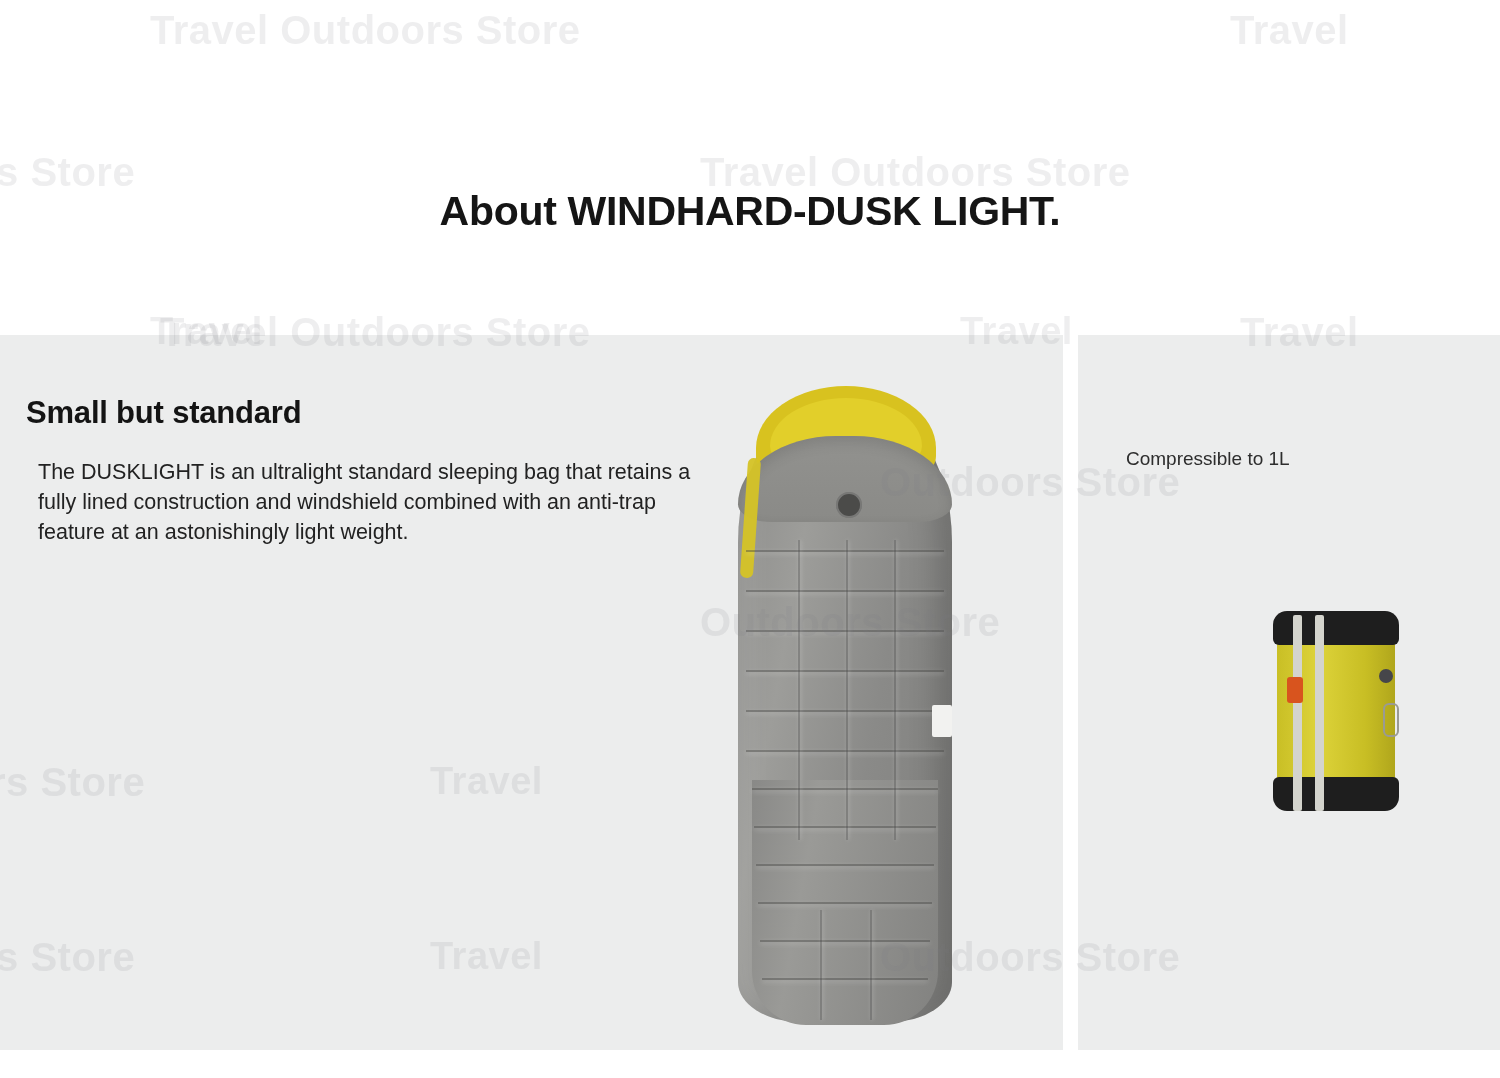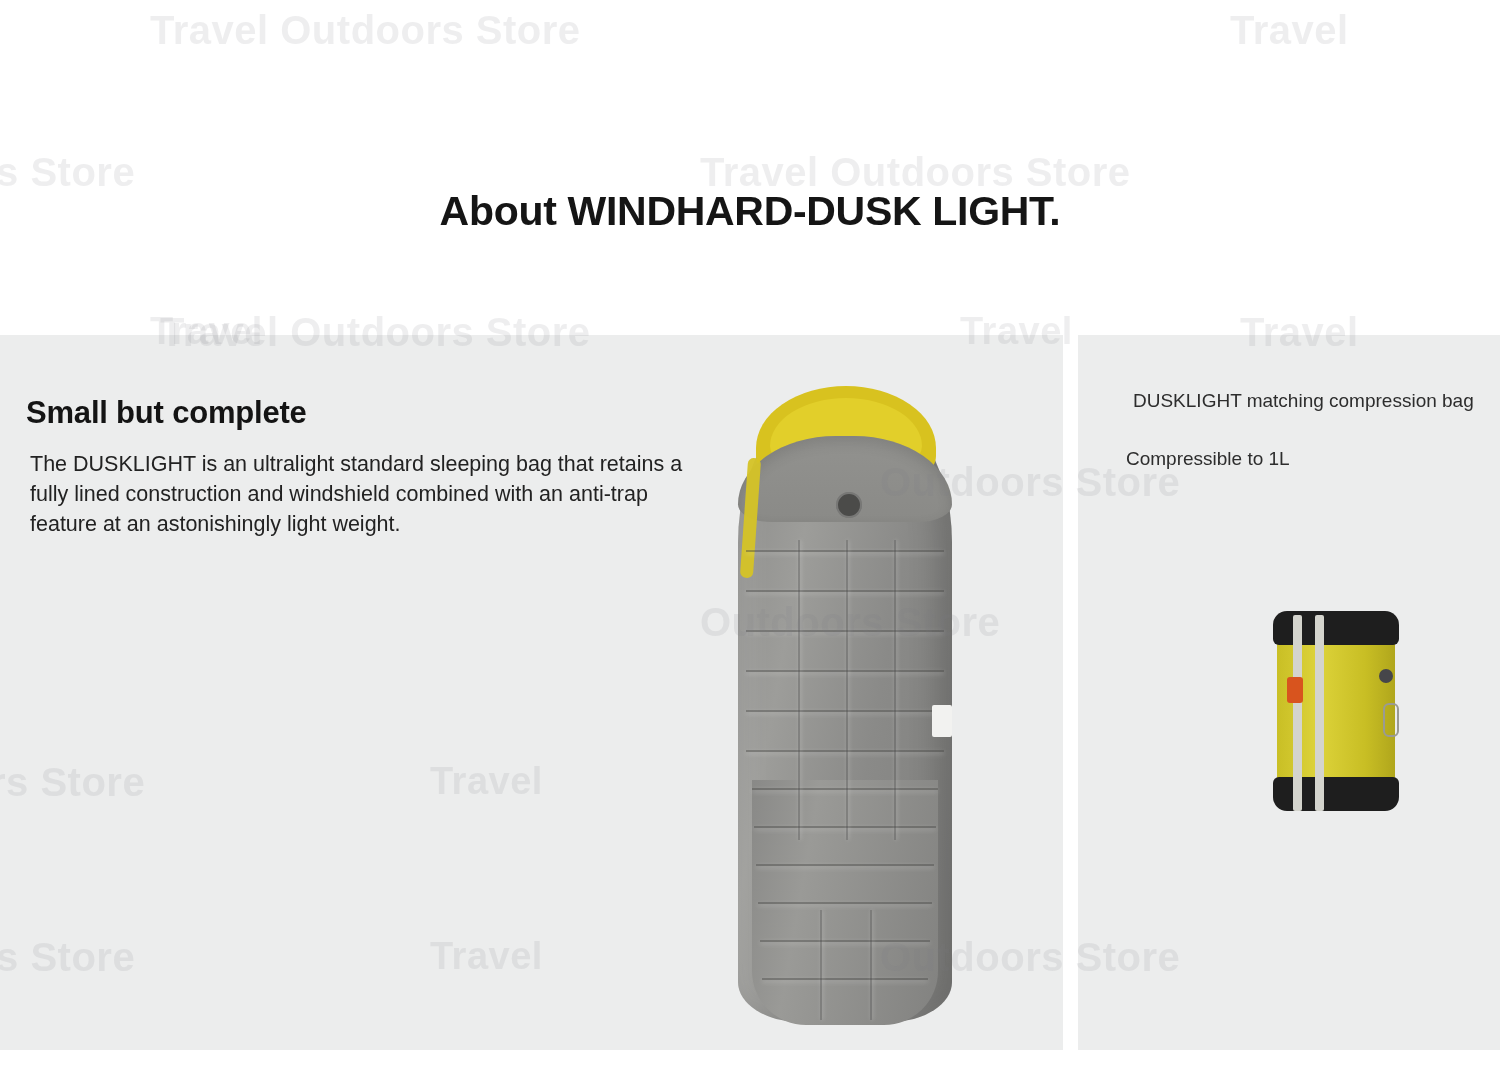--- a/index.html
+++ b/index.html
@@ -97,21 +97,21 @@
   .body-copy {
     position: absolute;
     top: 110px;
     left: 26px;
     width: 680px;
     font-size: 21.5px;
     line-height: 30px;
     color: #222222;
   }
   .body-copy p {
-    margin: 4px;
+    margin: 12px;
   }
 
   
   .right-line-1 {
     position: absolute;
     top: 55px;
     left: 55px;
     font-size: 19px;
     color: #2d2d2d;
     white-space: nowrap;
@@ -317,21 +317,21 @@
   <div class="wm" style="left:430px;  top:760px; font-size:38px;">Travel</div>
   <div class="wm" style="left:150px;  top:310px; font-size:38px;">Travel</div>
   <div class="wm" style="left:960px;  top:310px; font-size:38px;">Travel</div>
 </div>
 
 <div class="page-header">
   <div class="page-title">About WINDHARD-DUSK LIGHT.</div>
 </div>
 
 <div class="panel-left">
-  <div class="section-heading">Small but complete</div>
+  <div class="section-heading">Small but standard</div>
   <div class="body-copy">
     <p>The DUSKLIGHT is an ultralight standard sleeping bag that retains a fully lined construction and windshield combined with an anti-trap feature at an astonishingly light weight.</p>
   </div>
 
   <div class="bag-figure">
     <div class="bag-body"></div>
     <div class="bag-taper"></div>
     <div class="hood"></div>
     <div class="hood-inner"></div>
     <div class="hood-collar"></div>
@@ -355,21 +355,20 @@
     <div class="vseam" style="left:146px;"></div>
     <div class="vseam" style="left:194px;"></div>
     <div class="vseam" style="top:560px; height:110px; left:120px;"></div>
     <div class="vseam" style="top:560px; height:110px; left:170px;"></div>
 
     <div class="tag-label"></div>
   </div>
 </div>
 
 <div class="panel-right">
-  <div class="right-line-1">DUSKLIGHT matching compression bag</div>
   <div class="right-line-2">Compressible to 1L</div>
 
   <div class="sack-figure">
     <div class="sack-body"></div>
     <div class="sack-cap-top"></div>
     <div class="sack-cap-bottom"></div>
     <div class="sack-strap" style="left:30px;"></div>
     <div class="sack-strap" style="left:52px;"></div>
     <div class="sack-buckle"></div>
     <div class="sack-grommet"></div>

